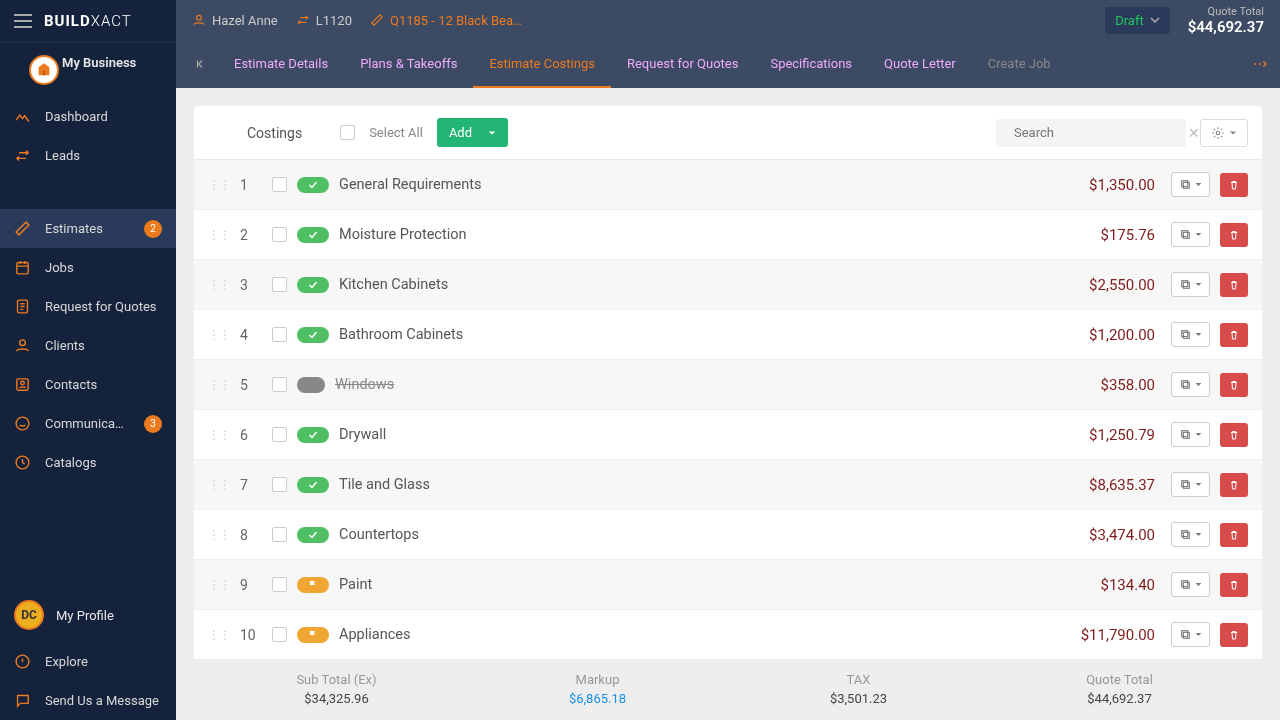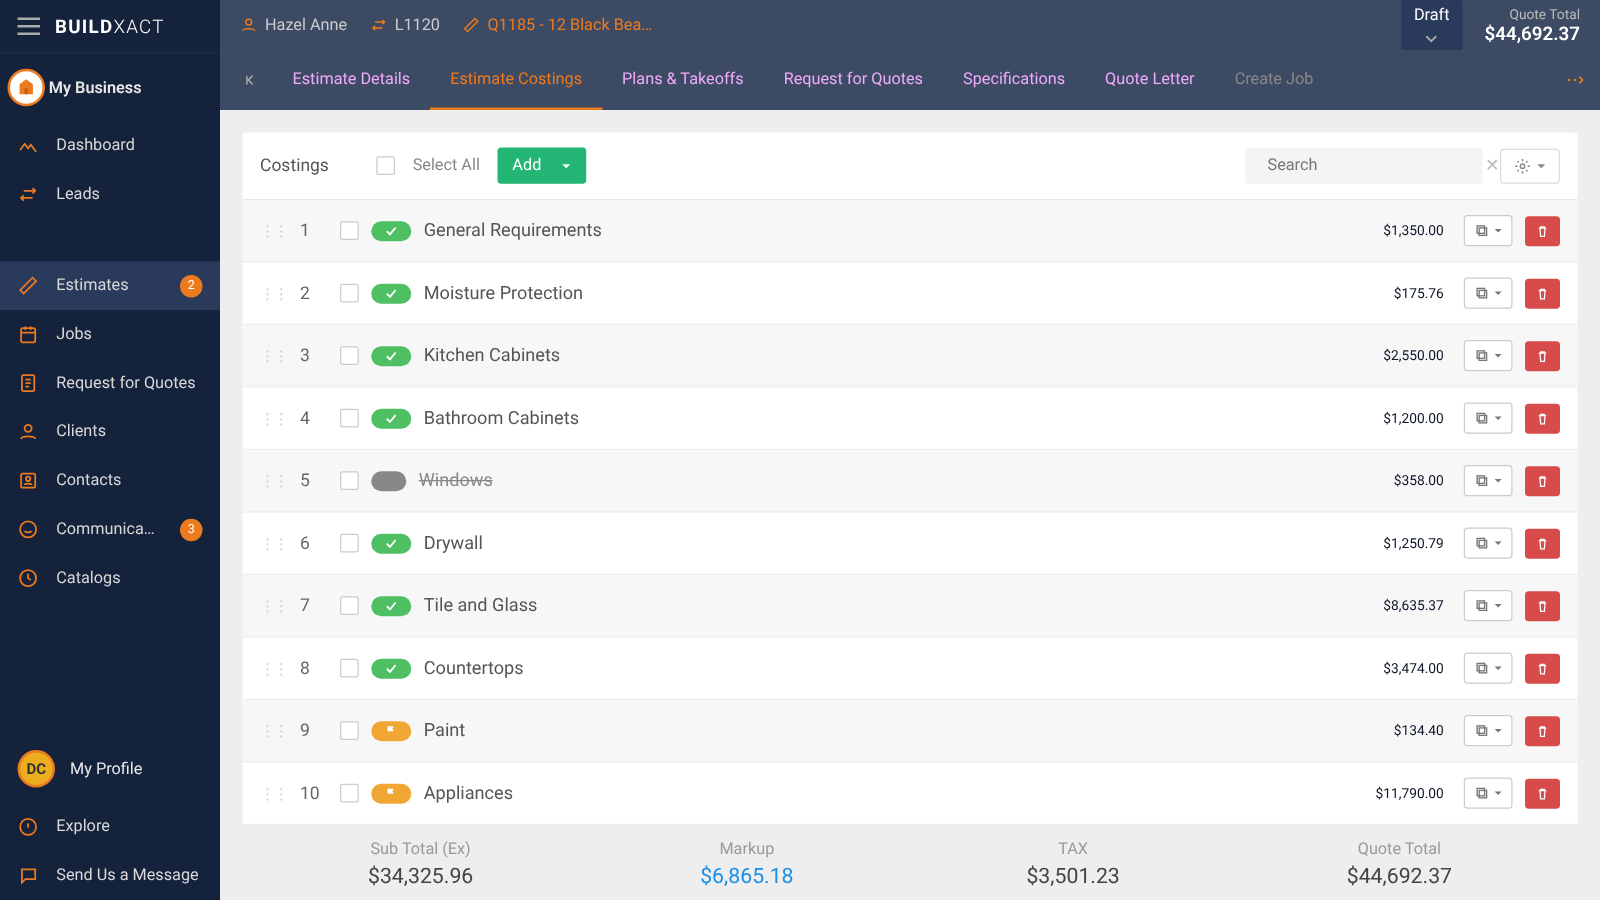--- a/index.html
+++ b/index.html
@@ -3,49 +3,49 @@
 <meta charset="utf-8">
 <style>
 * { margin: 0; padding: 0; box-sizing: border-box; font-family: -apple-system, BlinkMacSystemFont, "Segoe UI", Roboto, sans-serif; }
 body { background: #f0f0f0; width: 1280px; height: 720px; overflow: hidden; display: flex; }
 .sidebar { width: 176px; background: #15223c; color: #e8e8e8; display: flex; flex-direction: column; height: 100%; }
 .sidebar-header { display: flex; align-items: center; padding: 12px 14px; border-bottom: 1px solid rgba(255,255,255,0.05); }
 .hamburger { width: 18px; height: 14px; margin-right: 12px; cursor: pointer; display: flex; flex-direction: column; justify-content: space-between; }
 .hamburger span { display: block; height: 2px; background: #aaa; }
 .brand { color: #fff; font-size: 15px; font-weight: 300; letter-spacing: 1px; }
 .brand b { font-weight: 700; }
-.biz-row { display: flex; align-items: center; padding: 12px 6px; gap: 3px; }
+.biz-row { display: flex; align-items: flex-start; padding: 12px 29px; gap: 3px; }
 .biz-icon { width: 30px; height: 30px; border-radius: 50%; background: #fff; border: 2px solid #ec7a1f; display: flex; align-items: center; justify-content: center; font-size: 14px; }
 .nav-list { flex: 1; overflow-y: auto; }
 .nav-item { display: flex; align-items: center; padding: 11px 14px; gap: 14px; font-size: 13px; color: #d8d8d8; cursor: pointer; position: relative; }
 .nav-item.active { background: #2a3a5a; margin-top: 34px; }
 .nav-item .nico { width: 17px; height: 17px; color: #ec7a1f; flex-shrink: 0; }
 .nav-item .badge { position: absolute; right: 14px; background: #ec7a1f; color: #fff; border-radius: 50%; width: 18px; height: 18px; font-size: 10px; display: flex; align-items: center; justify-content: center; }
 .nav-item .lbl { white-space: nowrap; overflow: hidden; text-overflow: ellipsis; }
 .sidebar-footer .nav-item .nico { color: #ec7a1f; }
 .profile-row { display: flex; align-items: center; padding: 12px 14px; gap: 12px; }
 .avatar { width: 30px; height: 30px; border-radius: 50%; background: #ecae1f; border: 2px solid #ec7a1f; display: flex; align-items: center; justify-content: center; font-size: 12px; font-weight: 700; color: #333; }
 .main { flex: 1; display: flex; flex-direction: column; height: 100%; }
 .topbar { background: #3d4a63; color: #ccc; height: 40px; display: flex; align-items: center; padding: 0 16px; gap: 18px; font-size: 13px; }
 .topbar .crumb { display: flex; align-items: center; gap: 6px; }
 .topbar .crumb.orange { color: #ec7a1f; }
 .topbar .spacer { flex: 1; }
-.draft-dd { background: #2a3a5a; color: #ffffff; padding: 6px 10px; border-radius: 3px; display: flex; align-items: center; gap: 6px; cursor: pointer; font-size: 13px; flex-direction: column; }
+.draft-dd { background: #2a3a5a; color: #22c55e; padding: 6px 10px; border-radius: 3px; display: flex; align-items: center; gap: 6px; cursor: pointer; font-size: 13px; }
 .quote-total { text-align: right; font-size: 11px; color: #bbb; }
 .quote-total .amt { font-size: 15px; color: #fff; font-weight: 600; }
 .tabbar { background: #3d4a63; height: 48px; display: flex; align-items: stretch; padding-left: 8px; }
 .tab-collapse { width: 34px; display: flex; align-items: center; justify-content: center; color: #aaa; cursor: pointer; }
 .tab { padding: 0 16px; display: flex; align-items: center; color: #f0abfc; font-size: 13px; cursor: pointer; border-bottom: 2px solid transparent; }
 .tab.active { color: #ec7a1f; border-bottom-color: #ec7a1f; }
 .tab.muted { color: #888; }
 .tabbar .spacer { flex: 1; }
 .tab-more { width: 40px; display: flex; align-items: center; justify-content: center; color: #ec7a1f; cursor: pointer; }
 .content { flex: 1; background: #eeeeee; overflow-y: auto; padding: 18px 0 0 0; display: flex; flex-direction: column; }
 .toolbar { background: #fff; margin: 0 18px; border-radius: 3px 3px 0 0; padding: 12px 14px; display: flex; align-items: center; gap: 14px; font-size: 14px; border-bottom: 1px solid #e8e8e8; }
-.toolbar .title { color: #555; }
+.toolbar .title { color: #555; margin-left: 39px; }
 .toolbar .chk { width: 15px; height: 15px; border: 1px solid #ccc; border-radius: 2px; }
 .toolbar .sel-all { color: #888; font-size: 13px; }
 .add-btn { background: #22b573; color: #fff; border: none; padding: 7px 12px; border-radius: 3px; font-size: 13px; cursor: pointer; display: flex; align-items: center; gap: 16px; }
 .toolbar .spacer { flex: 1; }
 .search { background: #f4f4f4; border-radius: 3px; display: flex; align-items: center; padding: 6px 10px; width: 190px; gap: 8px; }
 .search input { border: none; background: transparent; outline: none; flex: 1; font-size: 13px; color: #555; }
 .search .x { color: #bbb; cursor: pointer; }
 .gear-btn { border: 1px solid #ddd; border-radius: 3px; padding: 6px 10px; color: #888; cursor: pointer; display: flex; align-items: center; gap: 4px; background: #fff; }
 .rows { background: #fff; margin: 0 18px; }
 .row { display: flex; align-items: center; padding: 12px 14px; border-bottom: 1px solid #eee; gap: 10px; }
@@ -53,27 +53,27 @@
 .row .drag { color: #ccc; font-size: 12px; letter-spacing: -1px; cursor: grab; }
 .row .num { width: 22px; text-align: left; color: #666; font-size: 14px; }
 .row .chk { width: 15px; height: 15px; border: 1px solid #ccc; border-radius: 2px; background: #fff; }
 .pill { border-radius: 12px; padding: 2px 10px; display: flex; align-items: center; justify-content: center; }
 .pill.green { background: #4fbf64; color: #fff; }
 .pill.gray { background: #888; color: #fff; }
 .pill.orange { background: #f0a632; color: #fff; }
 .pill svg { width: 12px; height: 12px; }
 .row .name { flex: 1; font-size: 14.5px; color: #555; }
 .row .name.strike { text-decoration: line-through; color: #888; }
-.row .amt { font-size: 11px; color: #0f172a; margin-right: 6px; }
+.row .amt { font-size: 15px; color: #7f1d1d; margin-right: 6px; }
 .copy-btn { border: 1px solid #ccc; border-radius: 3px; padding: 5px 7px; color: #777; cursor: pointer; display: flex; align-items: center; gap: 3px; background: #fff; }
 .del-btn { background: #d84b4b; border-radius: 3px; padding: 6px 8px; cursor: pointer; color: #fff; display: flex; align-items: center; }
 .totals { display: flex; padding: 12px 30px 8px 30px; }
 .totals .col { flex: 1; text-align: center; }
 .totals .lbl { font-size: 13px; color: #999; margin-bottom: 4px; }
-.totals .val { font-size: 17px; color: #444; }
+.totals .val { font-size: 13px; color: #444; }
 .totals .val.blue { color: #1a8fe8; }
 svg { display: block; }
 </style>
 </head>
 <body>
 
 <div class="sidebar">
   <div class="sidebar-header">
     <div class="hamburger">
         <span></span>
@@ -223,22 +223,22 @@
   </div>
 
   <div class="tabbar">
     <div class="tab-collapse">
       <svg width="14" height="14" viewBox="0 0 24 24">
           <path d="M14 6l-6 6 6 6M6 6v12" fill="none" stroke="#aaa" stroke-width="2"></path>
         </svg>
     </div>
     <div id="tabs" style="display:flex;">
         <div class="tab">Estimate Details</div>
+        <div class="tab">Plans &amp; Takeoffs</div>
         <div class="tab active">Estimate Costings</div>
-        <div class="tab">Plans &amp; Takeoffs</div>
         <div class="tab">Request for Quotes</div>
         <div class="tab">Specifications</div>
         <div class="tab">Quote Letter</div>
         <div class="tab muted">Create Job</div>
       </div>
     <div class="spacer"></div>
     <div class="tab-more">
       <svg width="16" height="16" viewBox="0 0 24 24">
           <circle cx="5" cy="12" r="1.5" fill="#ec7a1f"></circle>
           <circle cx="12" cy="12" r="1.5" fill="#ec7a1f"></circle>

